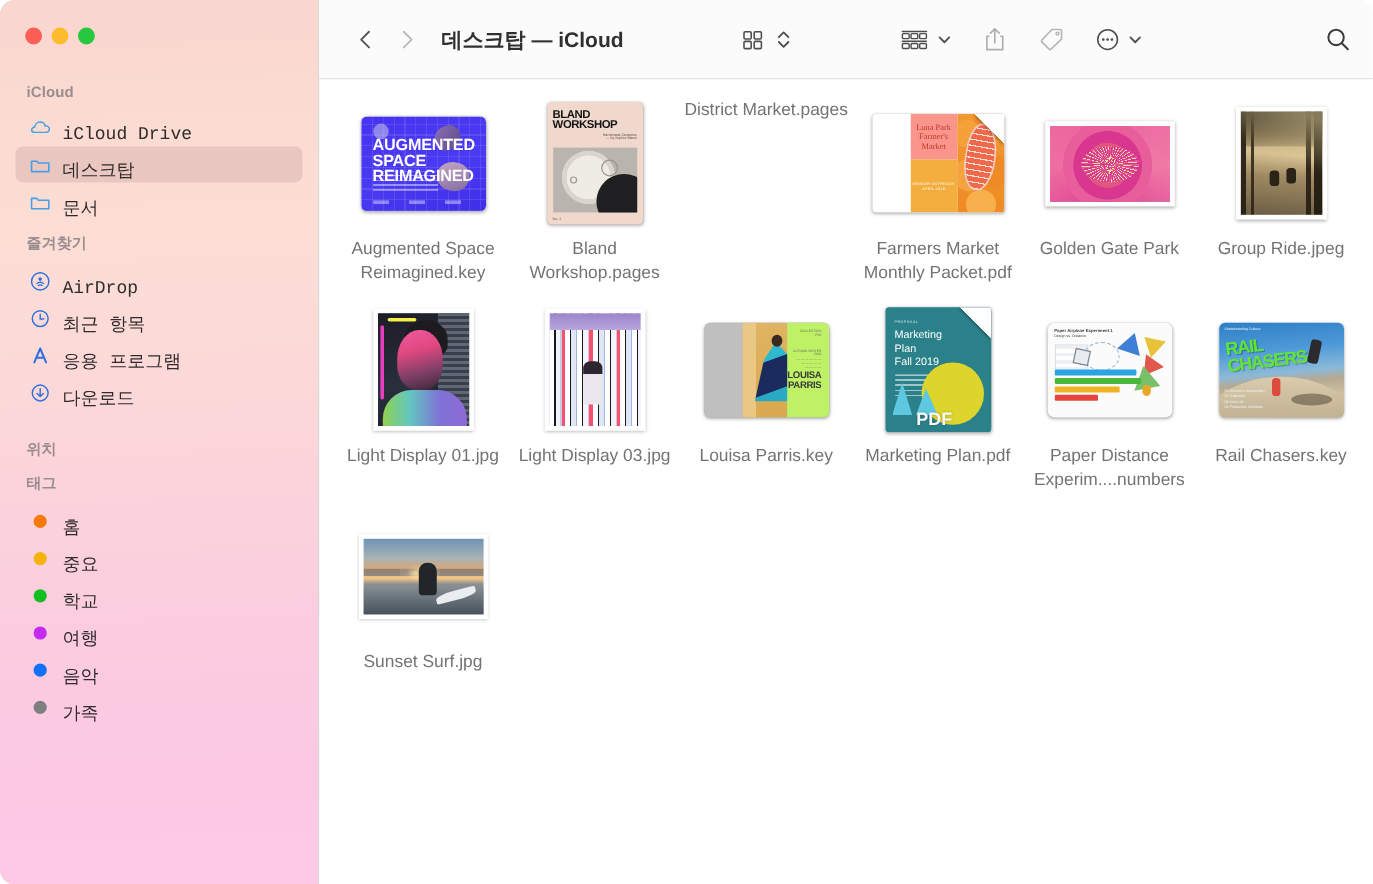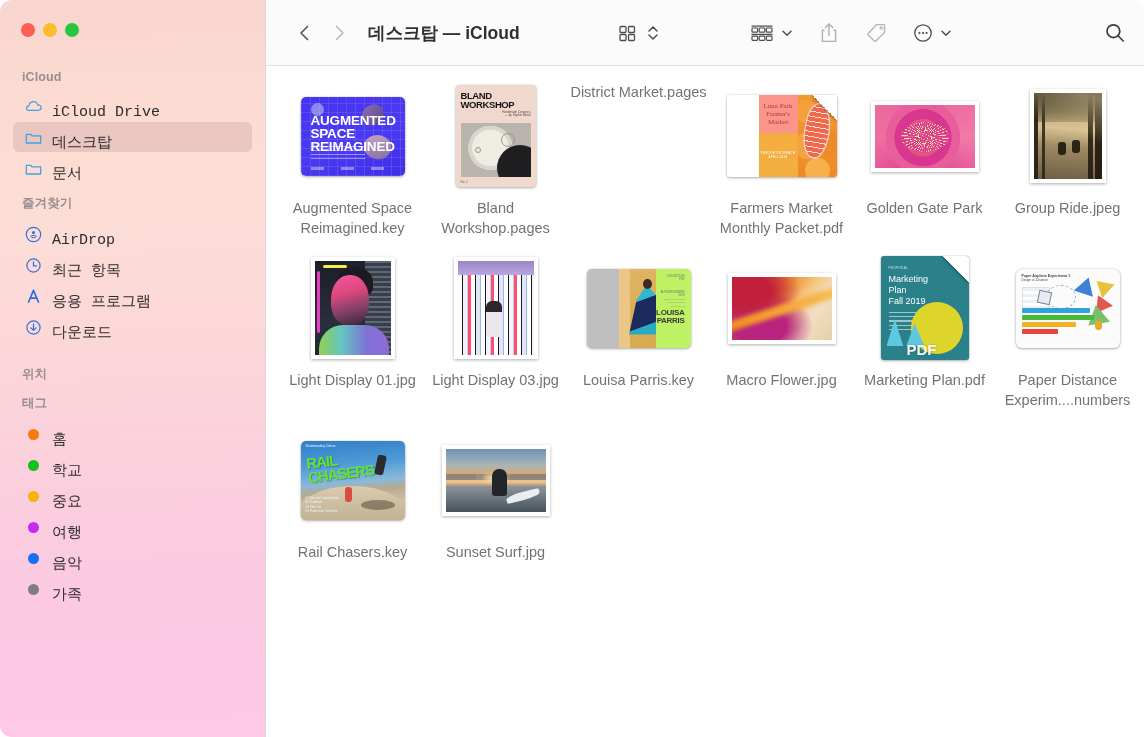--- a/index.html
+++ b/index.html
@@ -671,29 +671,29 @@
       <div class="sb-section-title">태그</div>
 
       <div class="sb-item">
         <span class="sb-ico">
             <span class="tag-dot" style="background:#f57a0b"></span>
           </span>
         <span class="label">홈</span>
       </div>
       <div class="sb-item">
         <span class="sb-ico">
+            <span class="tag-dot" style="background:#f5b20b"></span>
+          </span>
+        <span class="label">중요</span>
+      </div>
+      <div class="sb-item">
+        <span class="sb-ico">
             <span class="tag-dot" style="background:#12bf1f"></span>
           </span>
         <span class="label">학교</span>
-      </div>
-      <div class="sb-item">
-        <span class="sb-ico">
-            <span class="tag-dot" style="background:#f5b20b"></span>
-          </span>
-        <span class="label">중요</span>
       </div>
       <div class="sb-item">
         <span class="sb-ico">
             <span class="tag-dot" style="background:#c52af0"></span>
           </span>
         <span class="label">여행</span>
       </div>
       <div class="sb-item">
         <span class="sb-ico">
             <span class="tag-dot" style="background:#1470f5"></span>
@@ -926,28 +926,20 @@
               <div class="r">
                 <div class="meta">COLLECTION<br>F/W</div>
                 <div class="meta2">AUTUMN WINTER 2019<br>— — — — — —<br>— — — — —<br>— — — —</div>
                 <div class="name">LOUISA<br>PARRIS</div>
               </div>
             </div>
           </div>
           <div class="fname">Louisa Parris.key</div>
         </div>
 
-        <div class="file">
-          <div class="thumb-wrap">
-            <div class="photo-frame">
-              <div class="t-macro-inner thumb"></div>
-            </div>
-          </div>
-          <div class="fname">Macro Flower.jpg</div>
-        </div>
 
         <div class="file">
           <div class="thumb-wrap">
             <div class="t-mktg shadow-sm">
               <div class="kicker">PROPOSAL</div>
               <div class="ttl">Marketing<br>Plan<br>Fall 2019</div>
               <div class="body"></div>
               <div class="circle"></div>
               <div class="mount"></div>
               <div class="pdfbadge">PDF</div>

